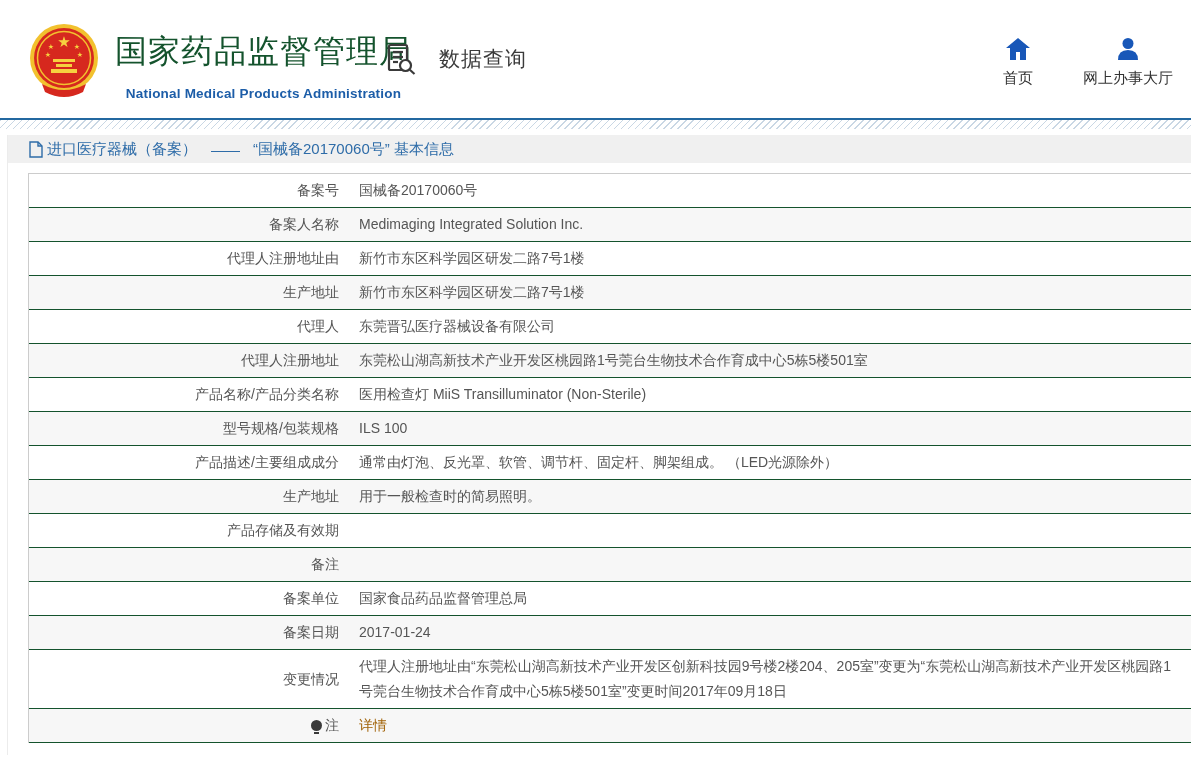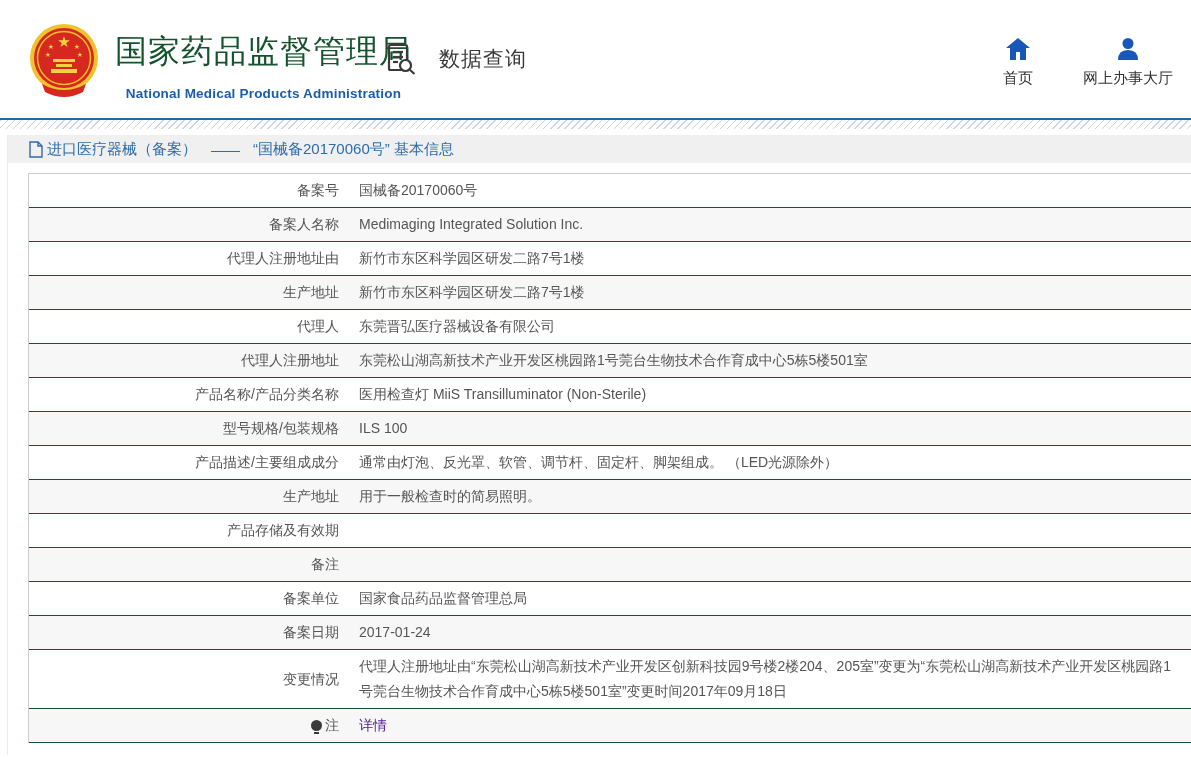--- a/index.html
+++ b/index.html
@@ -45,21 +45,21 @@
   .grid {
     margin-left:20px; margin-top:10px; width:1164px;
     border-top:1px solid #ccc; border-left:1px solid #ccc;
     font-size:14px;
   }
   .row { display:flex; border-bottom:1px solid #14532d; min-height:33px; background:#fff; }
   .row:nth-child(even) { background:#f7f7f7; }
   .cell { display:flex; align-items:center; padding-top:4px; padding-bottom:4px; line-height:25px; }
   .cell-label { width:318px; justify-content:flex-end; text-align:right; padding-right:8px; color:#555; flex-shrink:0; }
   .cell-value { flex:1; padding-left:12px; padding-right:16px; color:#555; display:block; align-self:center; }
-  .detail-link { color:#4c1d95; text-decoration:none; cursor:pointer; }
+  .detail-link { color:#a16207; text-decoration:none; cursor:pointer; }
   .note-icon { position:relative; display:inline-block; width:11px; height:11px; border-radius:50%; background:#3a3a3a; margin-right:3px; vertical-align:-1px; }
   .note-icon::after { content:""; position:absolute; left:3px; bottom:-3px; width:5px; height:2px; background:#3a3a3a; }
 </style>
 </head>
 <body>
 
 <div class="site-header">
 
   <div class="logo">
     <svg width="76" height="76" viewBox="0 0 76 76">

